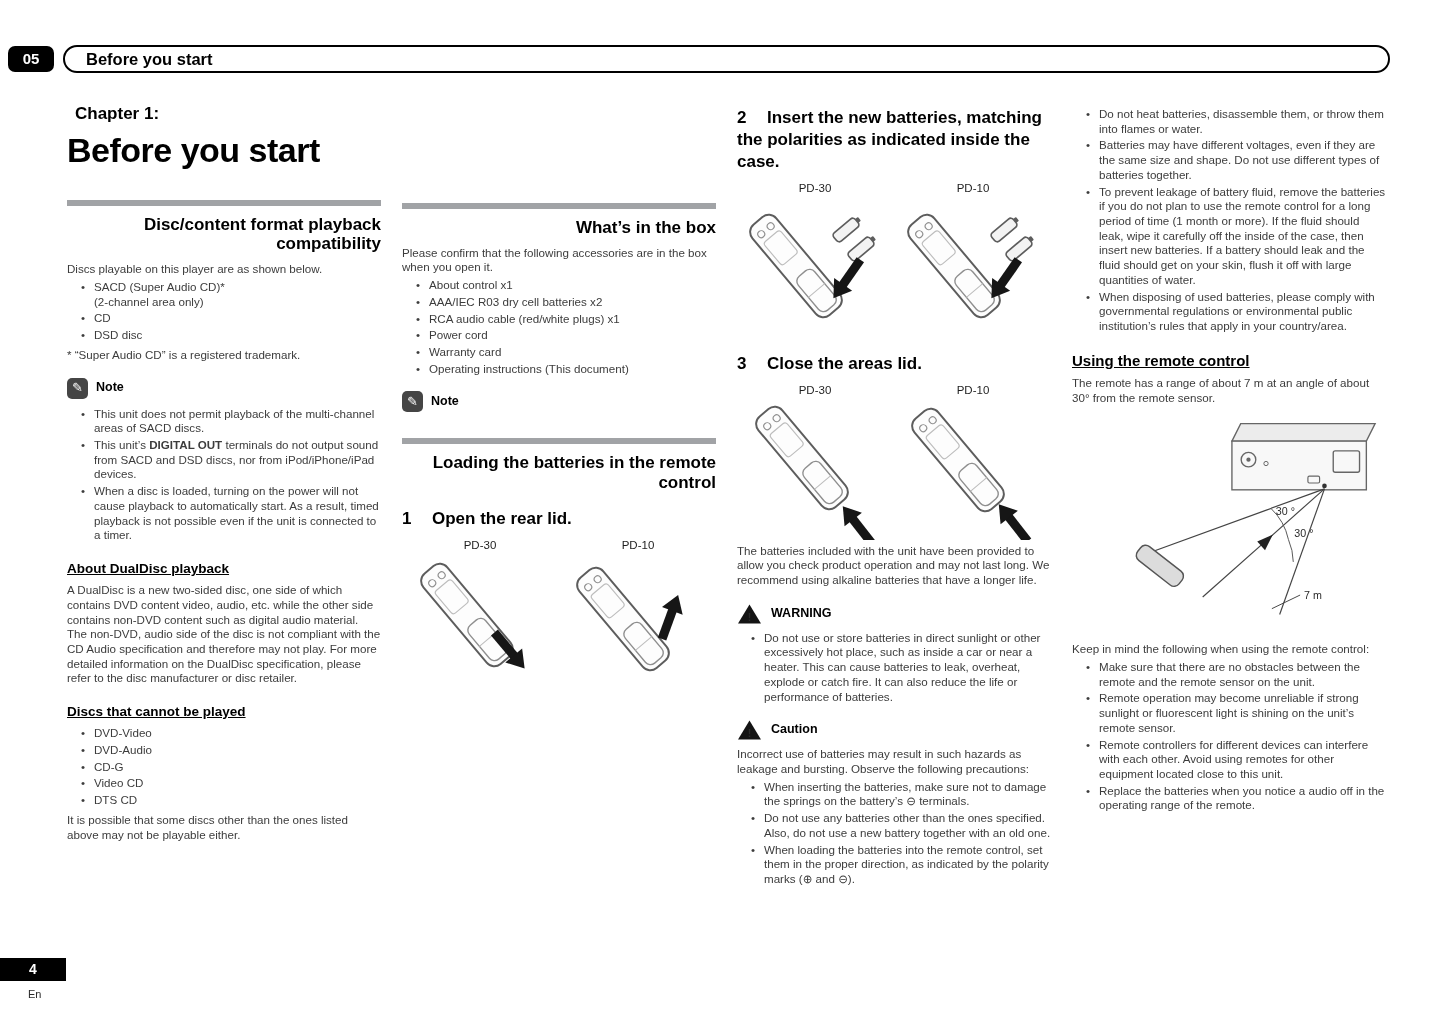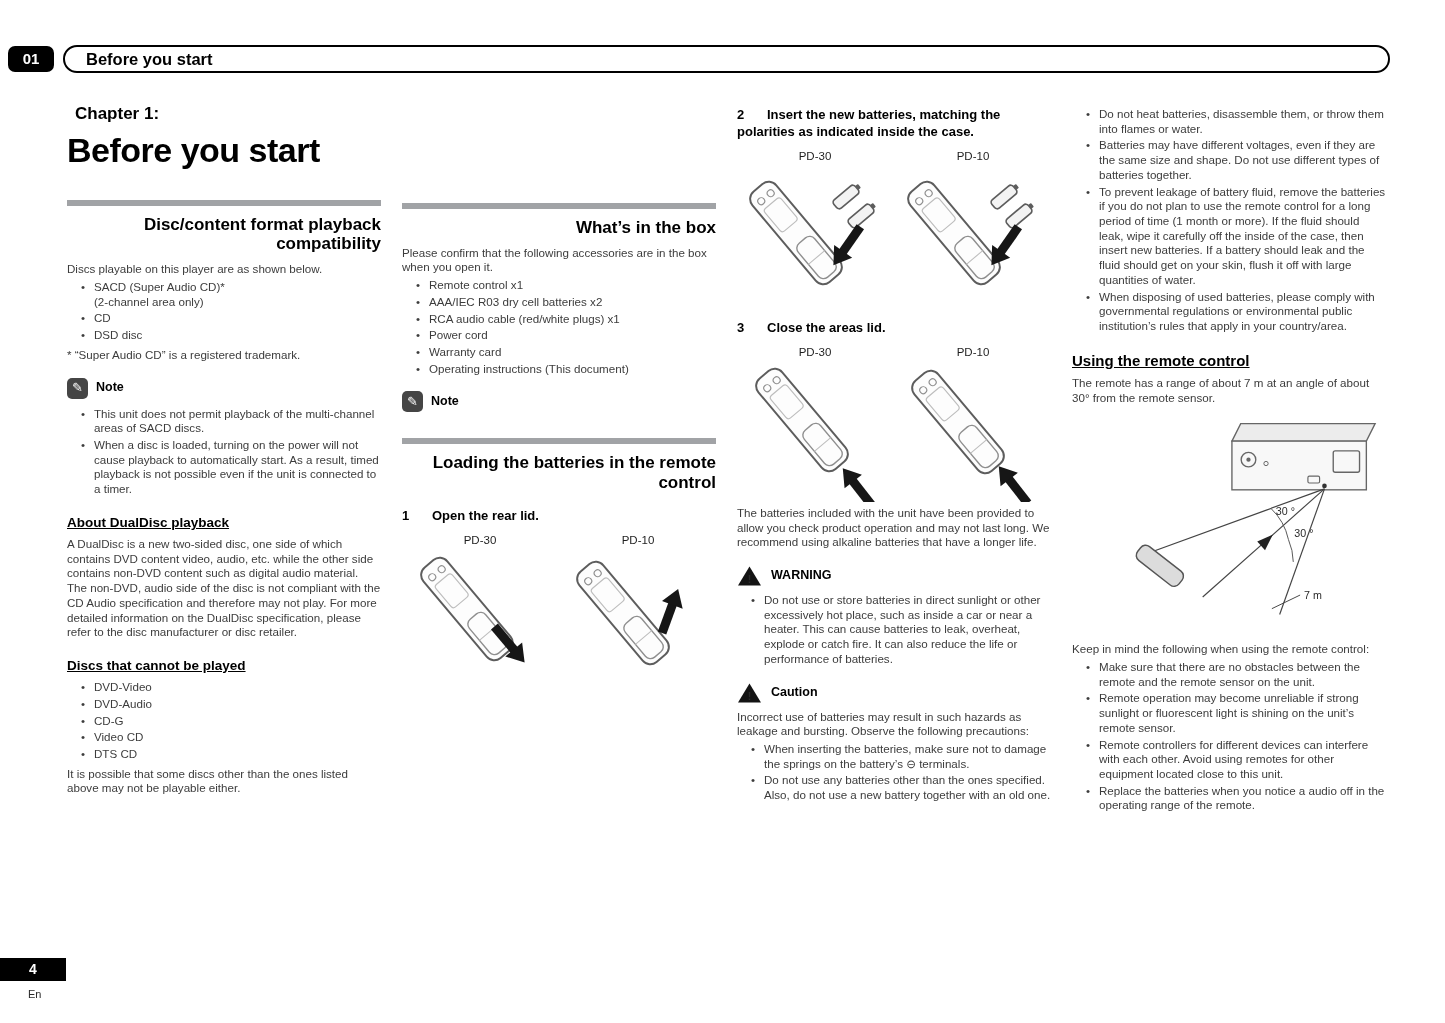--- a/index.html
+++ b/index.html
@@ -22,21 +22,21 @@
   p{margin:0 0 3px;}
   ul{list-style:none;margin:2px 0 5px;padding:0 0 0 14px;}
   li{position:relative;padding-left:13px;margin:0 0 2px;white-space:pre-line;}
   li::before{content:"\2022";position:absolute;left:0;top:0;}
   .note-head{display:flex;align-items:center;gap:8px;margin:15px 0 8px;}
   .note-icon{width:21px;height:21px;background:#454545;border-radius:5px;color:#fff;display:flex;
     align-items:center;justify-content:center;font-size:13px;flex:0 0 21px;}
   .note-head b,.alert-head b{font-size:12.5px;color:#000;}
   .alert-head{display:flex;align-items:center;gap:9px;margin:15px 0 6px;}
   .warn-icon{width:25px;height:22px;flex:0 0 25px;}
-  .step{margin:15px 0 6px;font-weight:bold;color:#000;font-size:13px;line-height:1.3;}
+  .step{margin:15px 0 6px;font-weight:bold;color:#000;font-size:17px;line-height:1.3;}
   .step .n{display:inline-block;min-width:30px;}
   .figrow{display:flex;justify-content:space-between;padding:2px 2px 0;}
   .fig{width:152px;text-align:center;}
   .fig .mlabel{font-size:11.5px;color:#1e1e1e;}
   svg.ill{display:block;margin:0 auto;}
   svg text{font-family:"Liberation Sans",sans-serif;font-size:11px;fill:#2b2b2b;}
   .pagenum{position:absolute;left:0;top:958px;width:66px;height:23px;background:#000;color:#fff;
     display:flex;align-items:center;justify-content:center;font-weight:bold;font-size:14px;}
   .lang{position:absolute;left:28px;top:988px;font-size:11px;color:#2b2b2b;}
 </style>
@@ -57,21 +57,21 @@
       <rect x="-4.5" y="-32" width="9" height="32" fill="#161616"></rect>
       <path d="M -11 -2 L 11 -2 L 0 15 Z" fill="#161616"></path>
     </g>
     <g id="battery-shape">
       <rect x="-5.5" y="-14" width="11" height="28" rx="3.5" fill="#f3f3f3" stroke="#5d5d5d" stroke-width="1.7"></rect>
       <rect x="-2.5" y="-17.5" width="5" height="3.5" rx="1" fill="#5d5d5d"></rect>
     </g>
   </defs>
 </svg>
 
-<div class="badge">01</div>
+<div class="badge">05</div>
 <div class="tab">
   <span>Before you start</span>
 </div>
 
 <div class="col" id="col1">
   <div class="chapter-label">Chapter 1:</div>
   <h1>Before you start</h1>
 
   <div class="graybar"></div>
   <h2>Disc/content format playback compatibility</h2>
@@ -83,20 +83,21 @@
     <li>DSD disc</li>
   </ul>
   <p class="footnote">* “Super Audio CD” is a registered trademark.</p>
 
   <div class="note-head">
     <span class="note-icon">✎</span>
     <b>Note</b>
   </div>
   <ul>
     <li>This unit does not permit playback of the multi-channel areas of SACD discs.</li>
+    <li><span>This unit’s </span><b>DIGITAL OUT</b><span> terminals do not output sound from SACD and DSD discs, nor from iPod/iPhone/iPad devices.</span></li>
     <li>When a disc is loaded, turning on the power will not cause playback to automatically start. As a result, timed playback is not possible even if the unit is connected to a timer.</li>
   </ul>
 
   <h3>About DualDisc playback</h3>
   <p>A DualDisc is a new two-sided disc, one side of which contains DVD content video, audio, etc. while the other side contains non-DVD content such as digital audio material. The non-DVD, audio side of the disc is not compliant with the CD Audio specification and therefore may not play. For more detailed information on the DualDisc specification, please refer to the disc manufacturer or disc retailer.</p>
 
   <h3>Discs that cannot be played</h3>
   <ul>
     <li>DVD-Video</li>
     <li>DVD-Audio</li>
@@ -105,21 +106,21 @@
     <li>DTS CD</li>
   </ul>
   <p>It is possible that some discs other than the ones listed above may not be playable either.</p>
 </div>
 
 <div class="col" id="col2">
   <div class="graybar"></div>
   <h2>What’s in the box</h2>
   <p>Please confirm that the following accessories are in the box when you open it.</p>
   <ul>
-    <li>Remote control x1</li>
+    <li>About control x1</li>
     <li>AAA/IEC R03 dry cell batteries x2</li>
     <li>RCA audio cable (red/white plugs) x1</li>
     <li>Power cord</li>
     <li>Warranty card</li>
     <li>Operating instructions (This document)</li>
   </ul>
 
   <div class="note-head">
     <span class="note-icon">✎</span>
     <b>Note</b>
@@ -205,20 +206,21 @@
     <svg class="warn-icon" viewBox="0 0 26 23">
       <path d="M13 1.5 L25 21.5 L1 21.5 Z" fill="#141414"></path>
       <text x="13" y="19" text-anchor="middle" fill="#fff" font-size="13" font-weight="bold">!</text>
     </svg>
     <b>Caution</b>
   </div>
   <p>Incorrect use of batteries may result in such hazards as leakage and bursting. Observe the following precautions:</p>
   <ul>
     <li>When inserting the batteries, make sure not to damage the springs on the battery’s ⊖ terminals.</li>
     <li>Do not use any batteries other than the ones specified. Also, do not use a new battery together with an old one.</li>
+    <li>When loading the batteries into the remote control, set them in the proper direction, as indicated by the polarity marks (⊕ and ⊖).</li>
   </ul>
 </div>
 
 <div class="col" id="col4">
   <ul style="margin-top:4px">
     <li>Do not heat batteries, disassemble them, or throw them into flames or water.</li>
     <li>Batteries may have different voltages, even if they are the same size and shape. Do not use different types of batteries together.</li>
     <li>To prevent leakage of battery fluid, remove the batteries if you do not plan to use the remote control for a long period of time (1 month or more). If the fluid should leak, wipe it carefully off the inside of the case, then insert new batteries. If a battery should leak and the fluid should get on your skin, flush it off with large quantities of water.</li>
     <li>When disposing of used batteries, please comply with governmental regulations or environmental public institution’s rules that apply in your country/area.</li>
   </ul>

